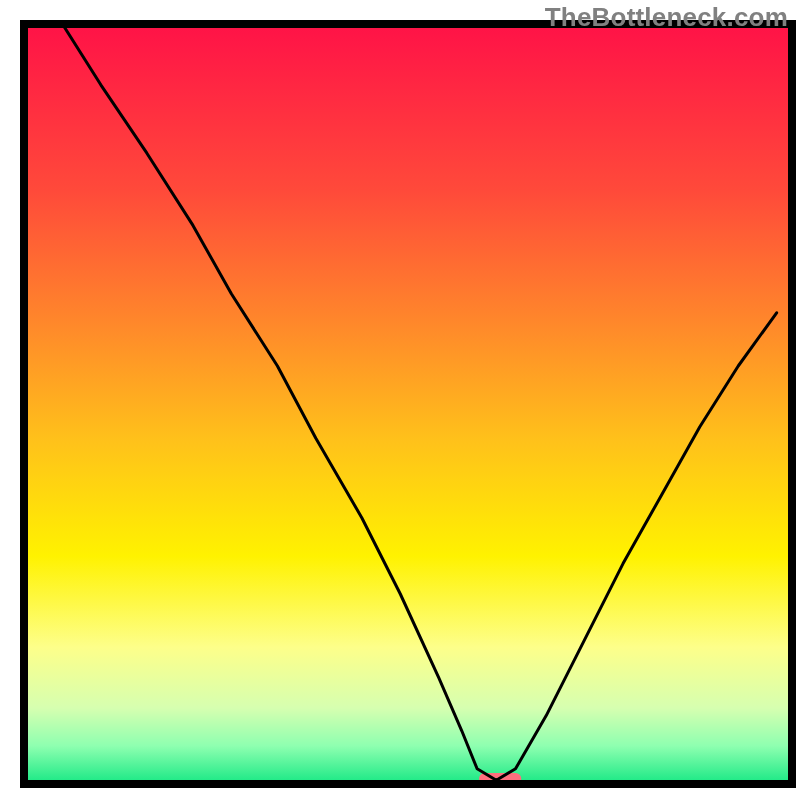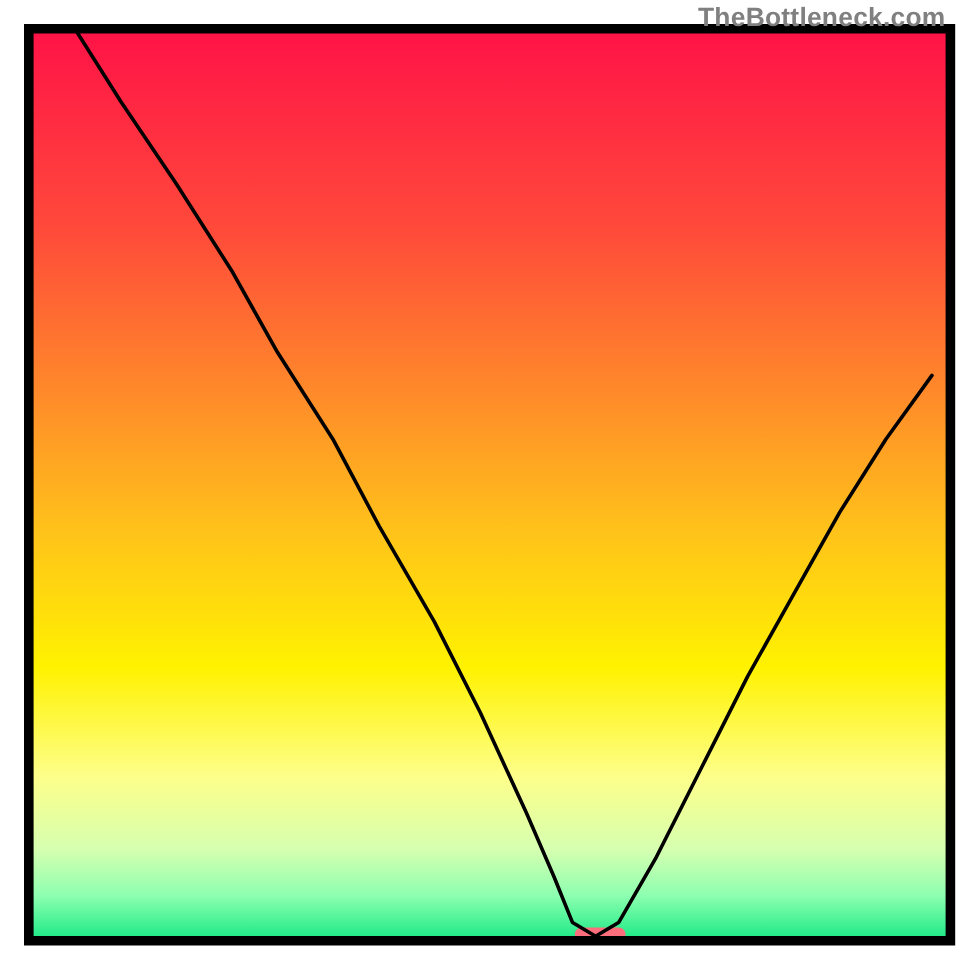--- a/index.html
+++ b/index.html
@@ -13,21 +13,21 @@
   }
   .stage {
     position: relative;
     width: 800px;
     height: 800px;
   }
   .watermark {
     position: absolute;
     top: 2px;
     right: 12px;
-    font-size: 22px;
+    font-size: 26px;
     font-weight: 600;
     color: #808080;
     z-index: 10;
     letter-spacing: 0.2px;
   }
   svg.chart {
     position: absolute;
     top: 0;
     left: 0;
     width: 800px;

